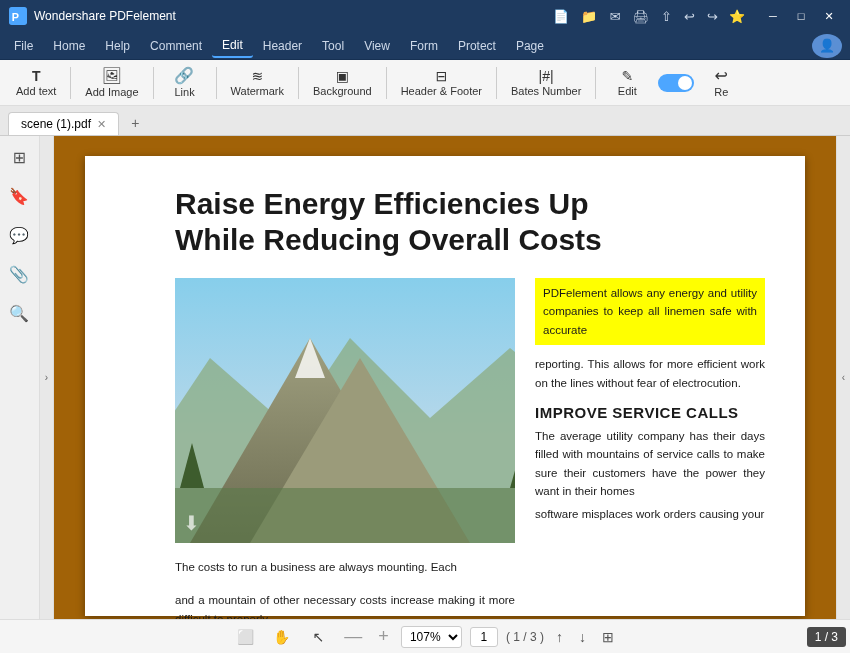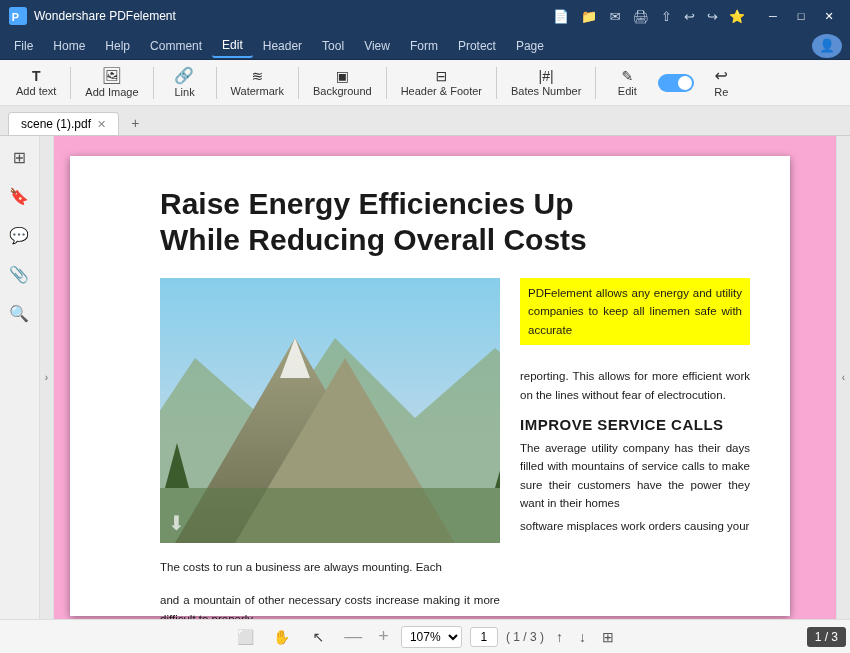--- a/index.html
+++ b/index.html
@@ -120,25 +120,25 @@
       align-items: center;
       justify-content: center;
       cursor: pointer;
       font-size: 10px;
       color: #666;
     }
 
     
     #pdf-area {
       flex: 1;
-      background: #f9a8d4;
+      background: #a16207;
       overflow: hidden;
       position: relative;
       display: flex;
-      justify-content: flex-start;
+      justify-content: center;
       padding: 20px 16px;
     }
     #pdf-page {
       background: white;
       width: 720px;
       min-height: 460px;
       padding: 30px 40px 30px 90px;
       position: relative;
       box-shadow: 0 2px 8px rgba(0,0,0,0.4);
     }
@@ -177,21 +177,21 @@
       text-align: justify;
       margin-top: 15px;
     }
     .highlighted-block {
       background: #ffff00;
       padding: 6px 8px;
       font-size: 11.5px;
       line-height: 1.6;
       color: #1a1a1a;
       text-align: justify;
-      margin-bottom: 22px;
+      margin-bottom: 10px;
     }
     .right-body-text {
       font-size: 11.5px;
       color: #1a1a1a;
       line-height: 1.6;
       text-align: justify;
     }
     .section-heading {
       font-size: 15px;
       font-weight: 900;

